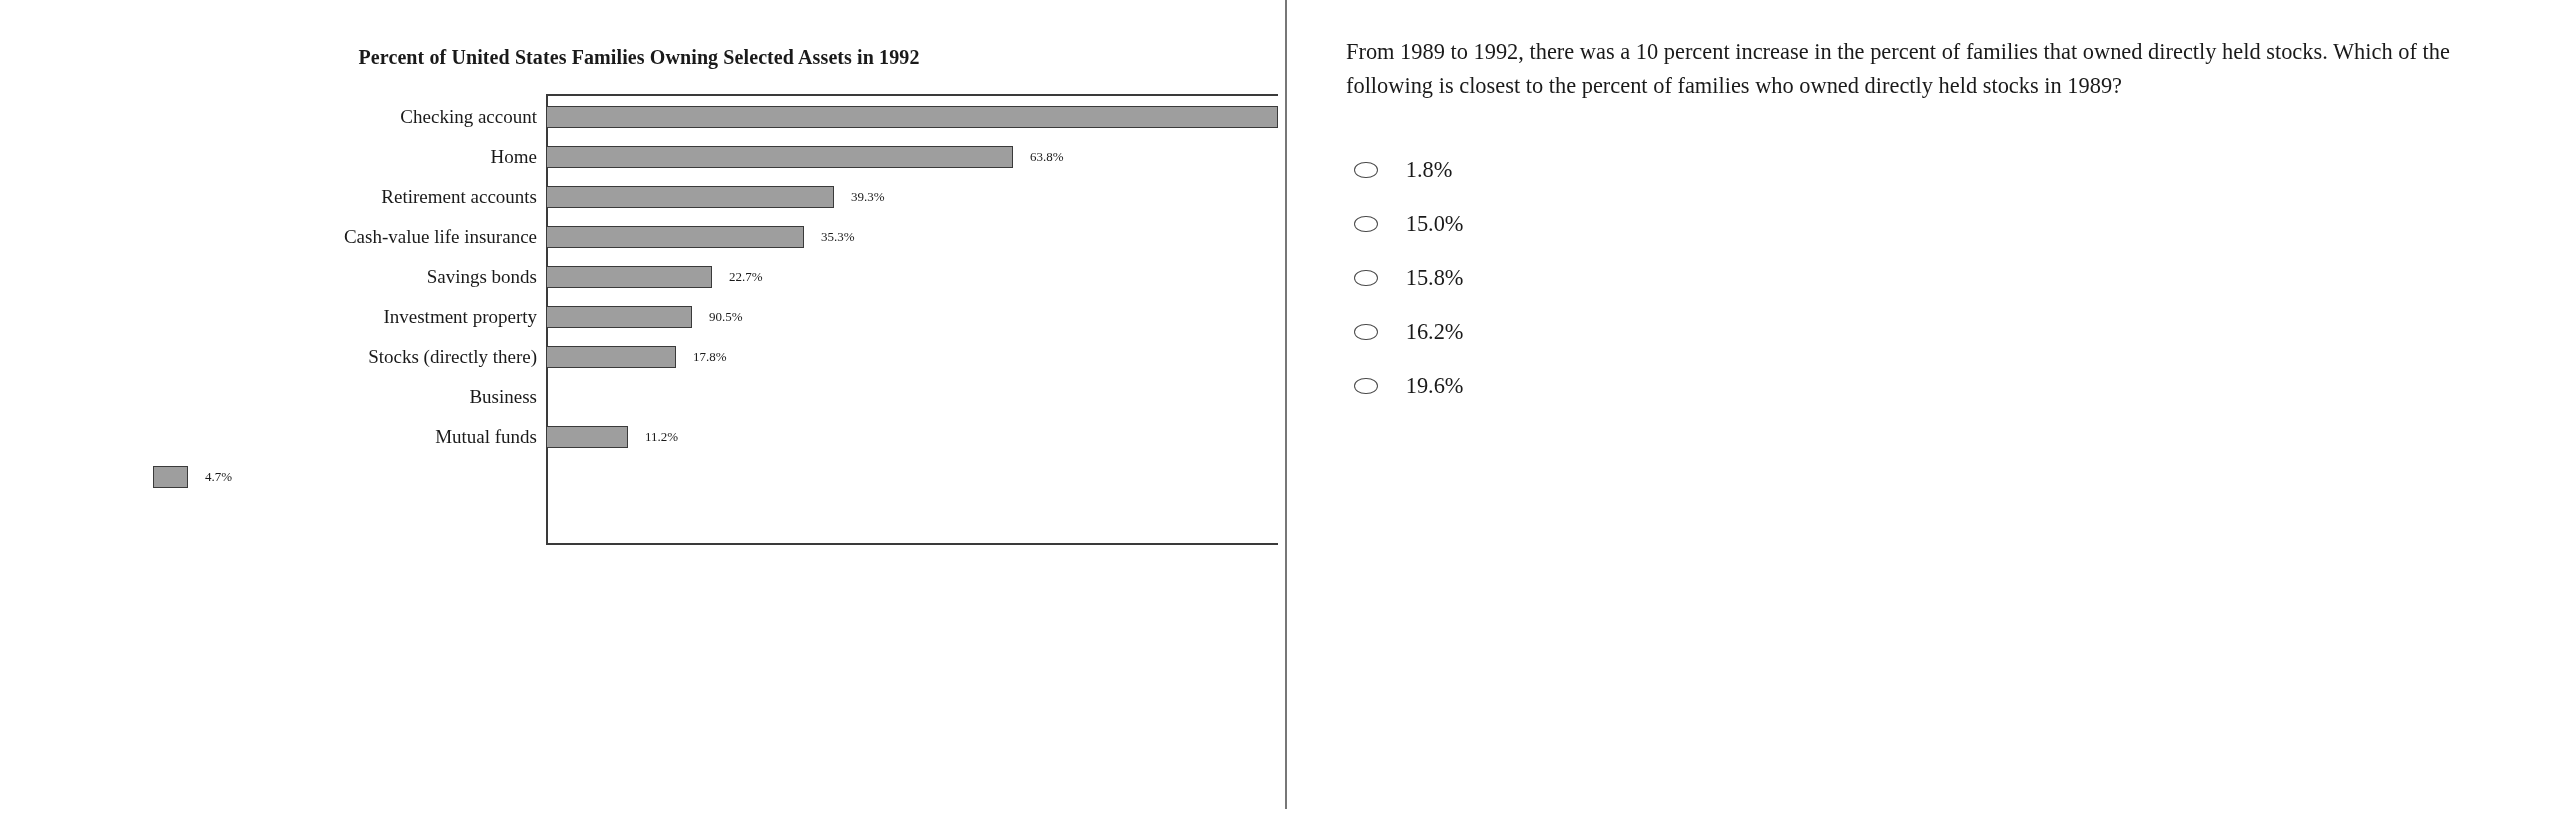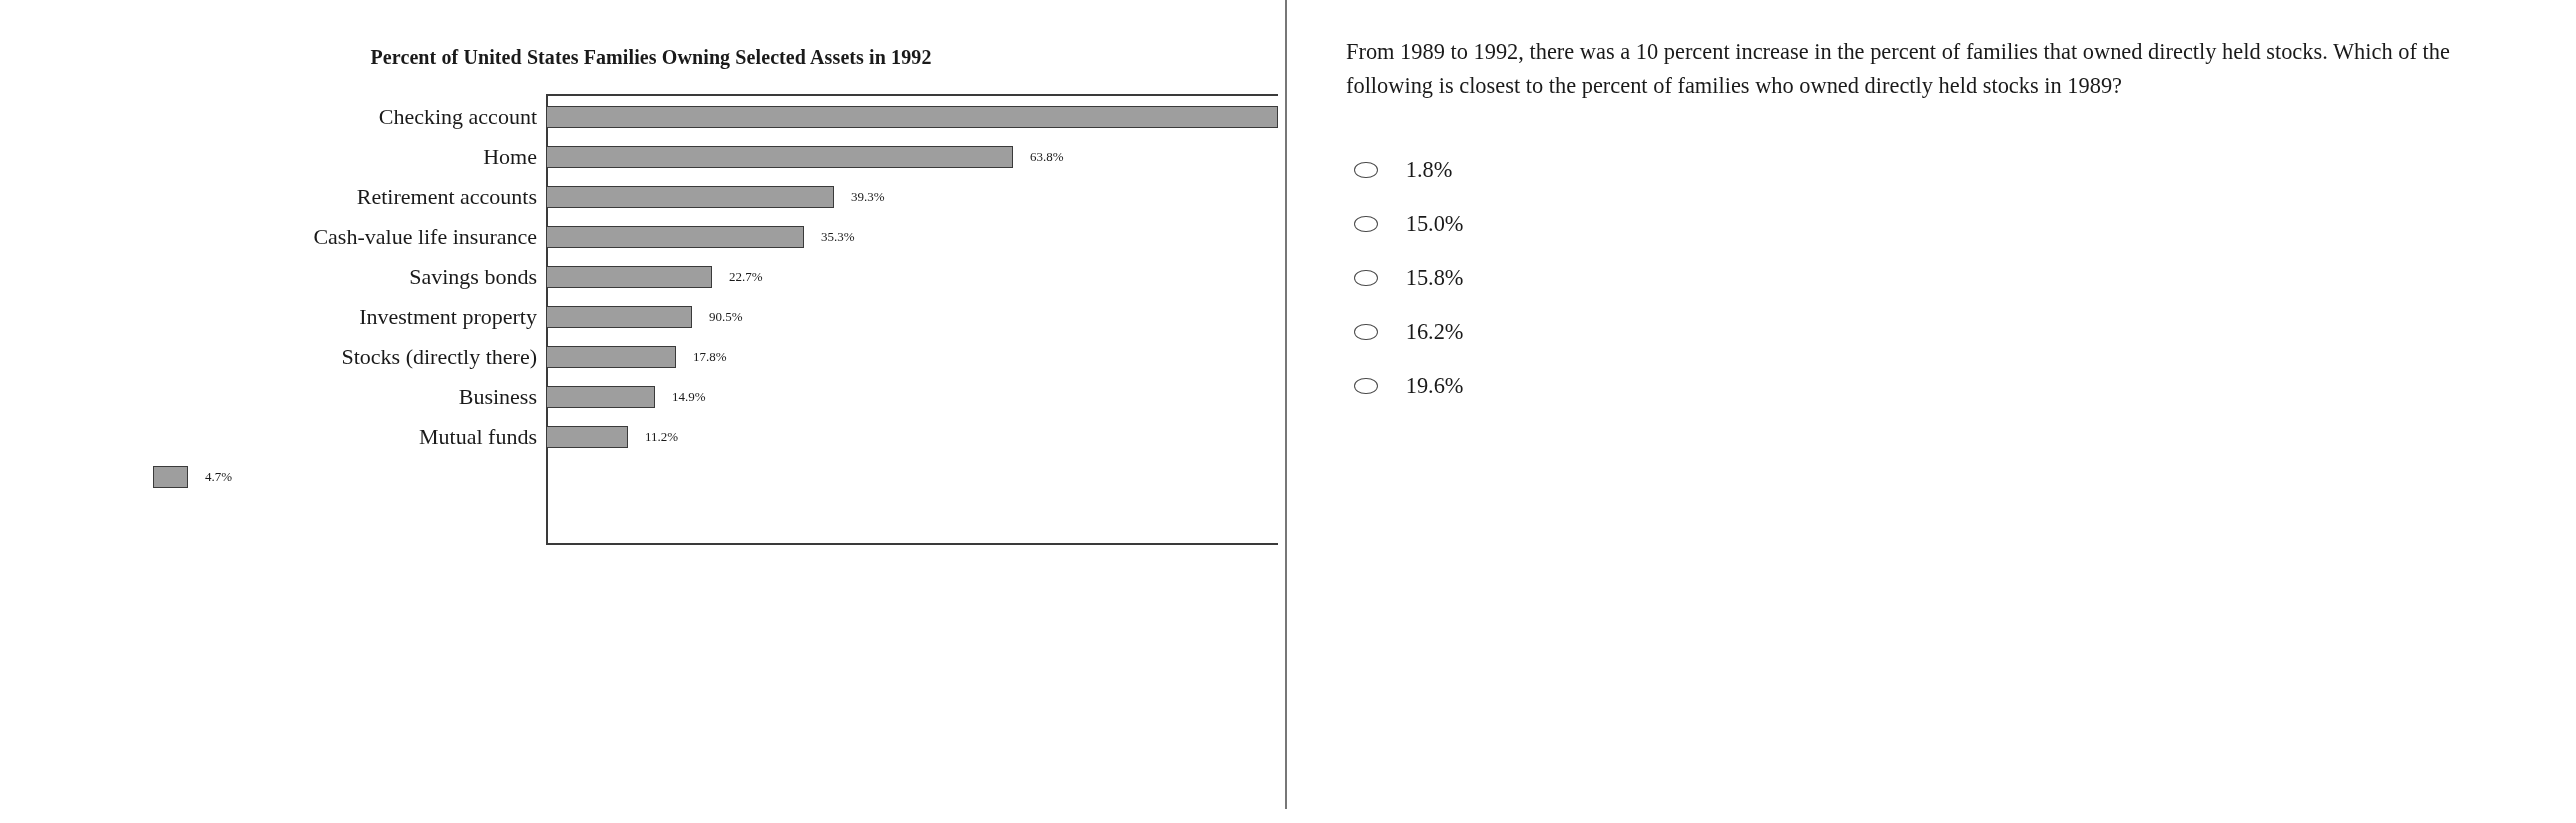--- a/index.html
+++ b/index.html
@@ -41,21 +41,20 @@
   .chart-title {
     position: absolute;
     left: 0px;
     top: 46px;
     width: 1278px;
     text-align: center;
     font-weight: bold;
     font-size: 20px;
     letter-spacing: 0.1px;
     font-family: "Liberation Serif", serif;
-    margin-left: 12px;
   }
 
   .chart-area {
     position: absolute;
     left: 153px;
     top: 89px;
     width: 1125px;
     height: 454px;
   }
 
@@ -71,21 +70,21 @@
     flex-direction: row;
     align-items: center;
     height: 40px;
   }
   .row-label {
     width: 393px;
     flex: 0 0 393px;
     text-align: right;
     padding-right: 9px;
     box-sizing: border-box;
-    font-size: 22px;
+    font-size: 19px;
     line-height: 22px;
     white-space: nowrap;
     font-family: "Liberation Serif", serif;
   }
   .bar-wrap {
     position: relative;
     flex: 1 1 auto;
     height: 40px;
     display: flex;
     align-items: center;
@@ -238,24 +237,20 @@
         <div class="row">
           <div class="row-label">Stocks (directly there)</div>
           <div class="bar-wrap">
             <div class="bar" style="width:130px"></div>
             <div class="bar-value">17.8%</div>
           </div>
         </div>
 
         <div class="row">
           <div class="row-label">Business</div>
-          <div class="bar-wrap">
-            <div class="bar" style="width:109px"></div>
-            <div class="bar-value">14.9%</div>
-          </div>
         </div>
 
         <div class="row">
           <div class="row-label">Mutual funds</div>
           <div class="bar-wrap">
             <div class="bar" style="width:82px"></div>
             <div class="bar-value">11.2%</div>
           </div>
         </div>
 

